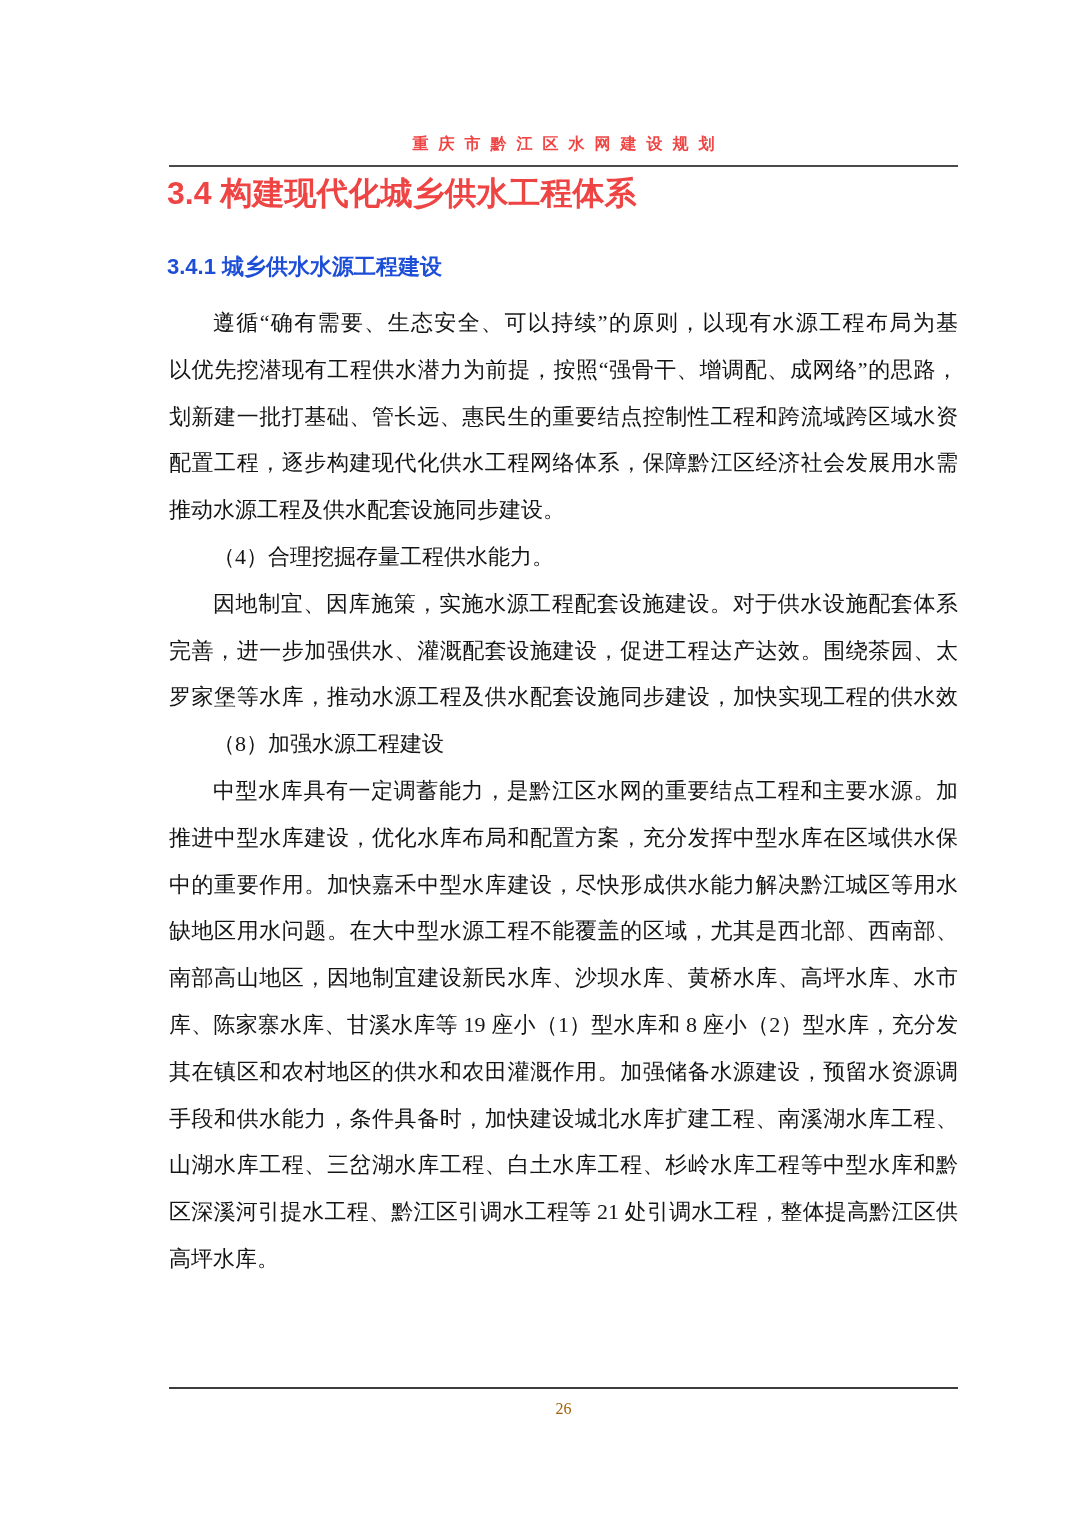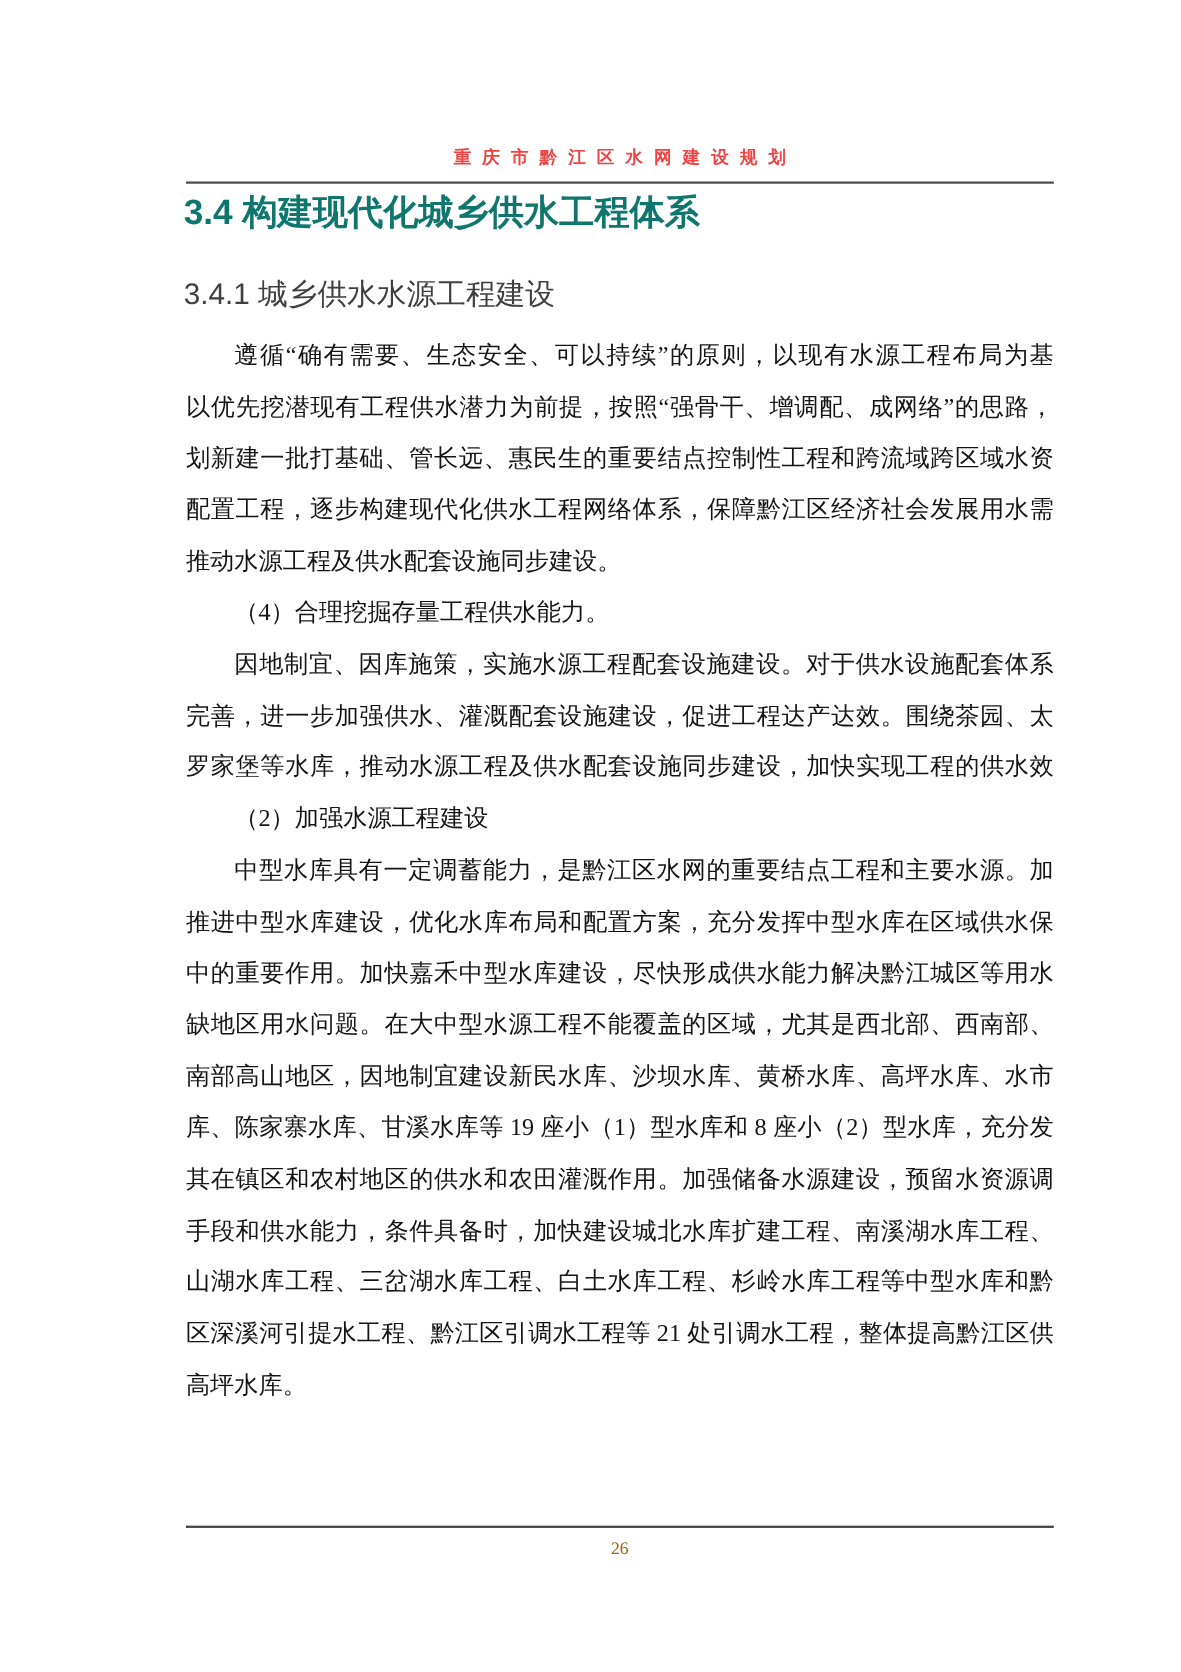--- a/index.html
+++ b/index.html
@@ -27,29 +27,29 @@
   .header-rule {
     position: absolute; left: 169px; top: 165px; width: 789px; height: 2px;
     background: #4a4a4a;
   }
 
   .h1 {
     position: absolute; left: 167px; top: 172px; width: 860px;
     font-family: "Liberation Sans", "DejaVu Sans", sans-serif;
     font-weight: 700;
     font-size: 32px; line-height: 42px;
-    color: #0f766e;
+    color: #ef4444;
     white-space: nowrap;
   }
   .h2 {
     position: absolute; left: 167px; top: 249px; width: 860px;
     font-family: "Liberation Sans", "DejaVu Sans", sans-serif;
-    font-weight: 400;
-    font-size: 27px; line-height: 36px;
-    color: #404040;
+    font-weight: 700;
+    font-size: 22px; line-height: 36px;
+    color: #1d4ed8;
     white-space: nowrap;
   }
 
   .body-text {
     position: absolute; left: 169px; top: 300px; width: 789px;
     font-size: 22px; line-height: 46.8px;
     color: #141414;
   }
   .para { margin: 0; padding: 0; }
   .bl {
@@ -97,21 +97,21 @@
       <div class="bl first plain">（4）合理挖掘存量工程供水能力。</div>
     </div>
 
     <div class="para">
       <div class="bl first">因地制宜、因库施策，实施水源工程配套设施建设。对于供水设施配套体系不</div>
       <div class="bl">完善，进一步加强供水、灌溉配套设施建设，促进工程达产达效。围绕茶园、太极、</div>
       <div class="bl plain">罗家堡等水库，推动水源工程及供水配套设施同步建设，加快实现工程的供水效益。</div>
     </div>
 
     <div class="para">
-      <div class="bl first plain">（2）加强水源工程建设</div>
+      <div class="bl first plain">（8）加强水源工程建设</div>
     </div>
 
     <div class="para">
       <div class="bl first">中型水库具有一定调蓄能力，是黔江区水网的重要结点工程和主要水源。加快</div>
       <div class="bl">推进中型水库建设，优化水库布局和配置方案，充分发挥中型水库在区域供水保障</div>
       <div class="bl">中的重要作用。加快嘉禾中型水库建设，尽快形成供水能力解决黔江城区等用水短</div>
       <div class="bl">缺地区用水问题。在大中型水源工程不能覆盖的区域，尤其是西北部、西南部、东</div>
       <div class="bl">南部高山地区，因地制宜建设新民水库、沙坝水库、黄桥水库、高坪水库、水市水</div>
       <div class="bl">库、陈家寨水库、甘溪水库等 19 座小（1）型水库和 8 座小（2）型水库，充分发挥</div>
       <div class="bl">其在镇区和农村地区的供水和农田灌溉作用。加强储备水源建设，预留水资源调控</div>

